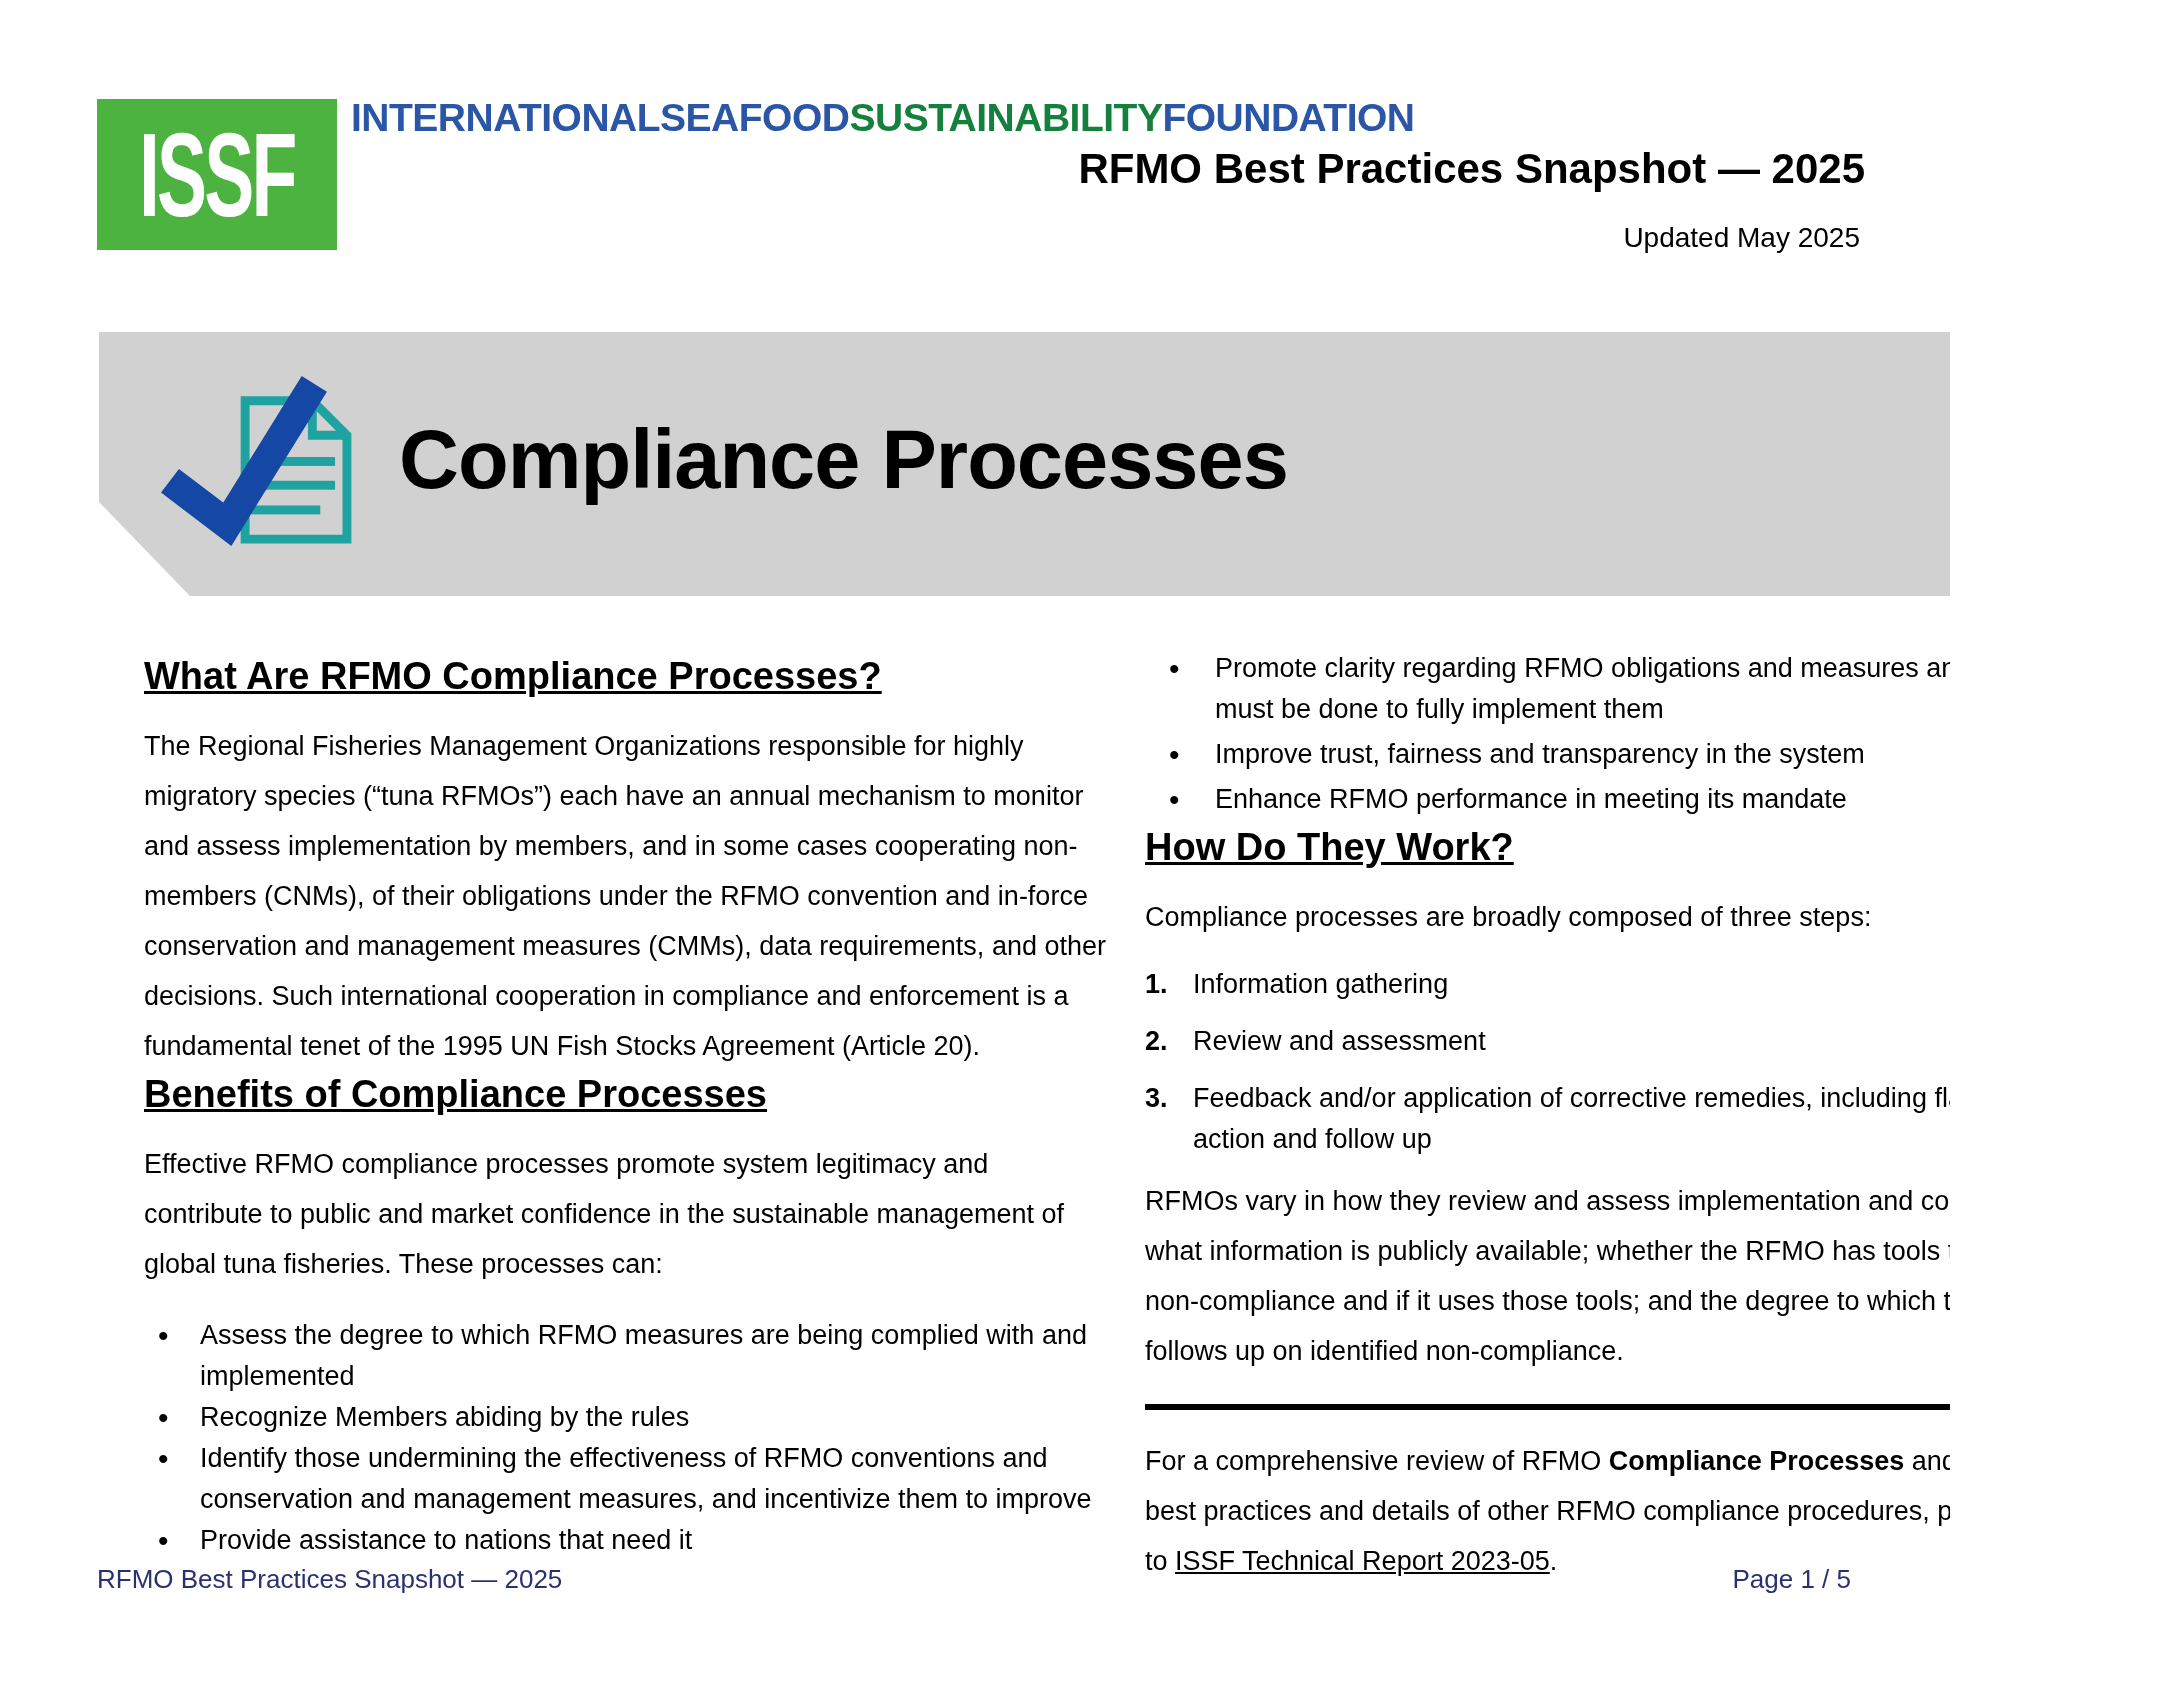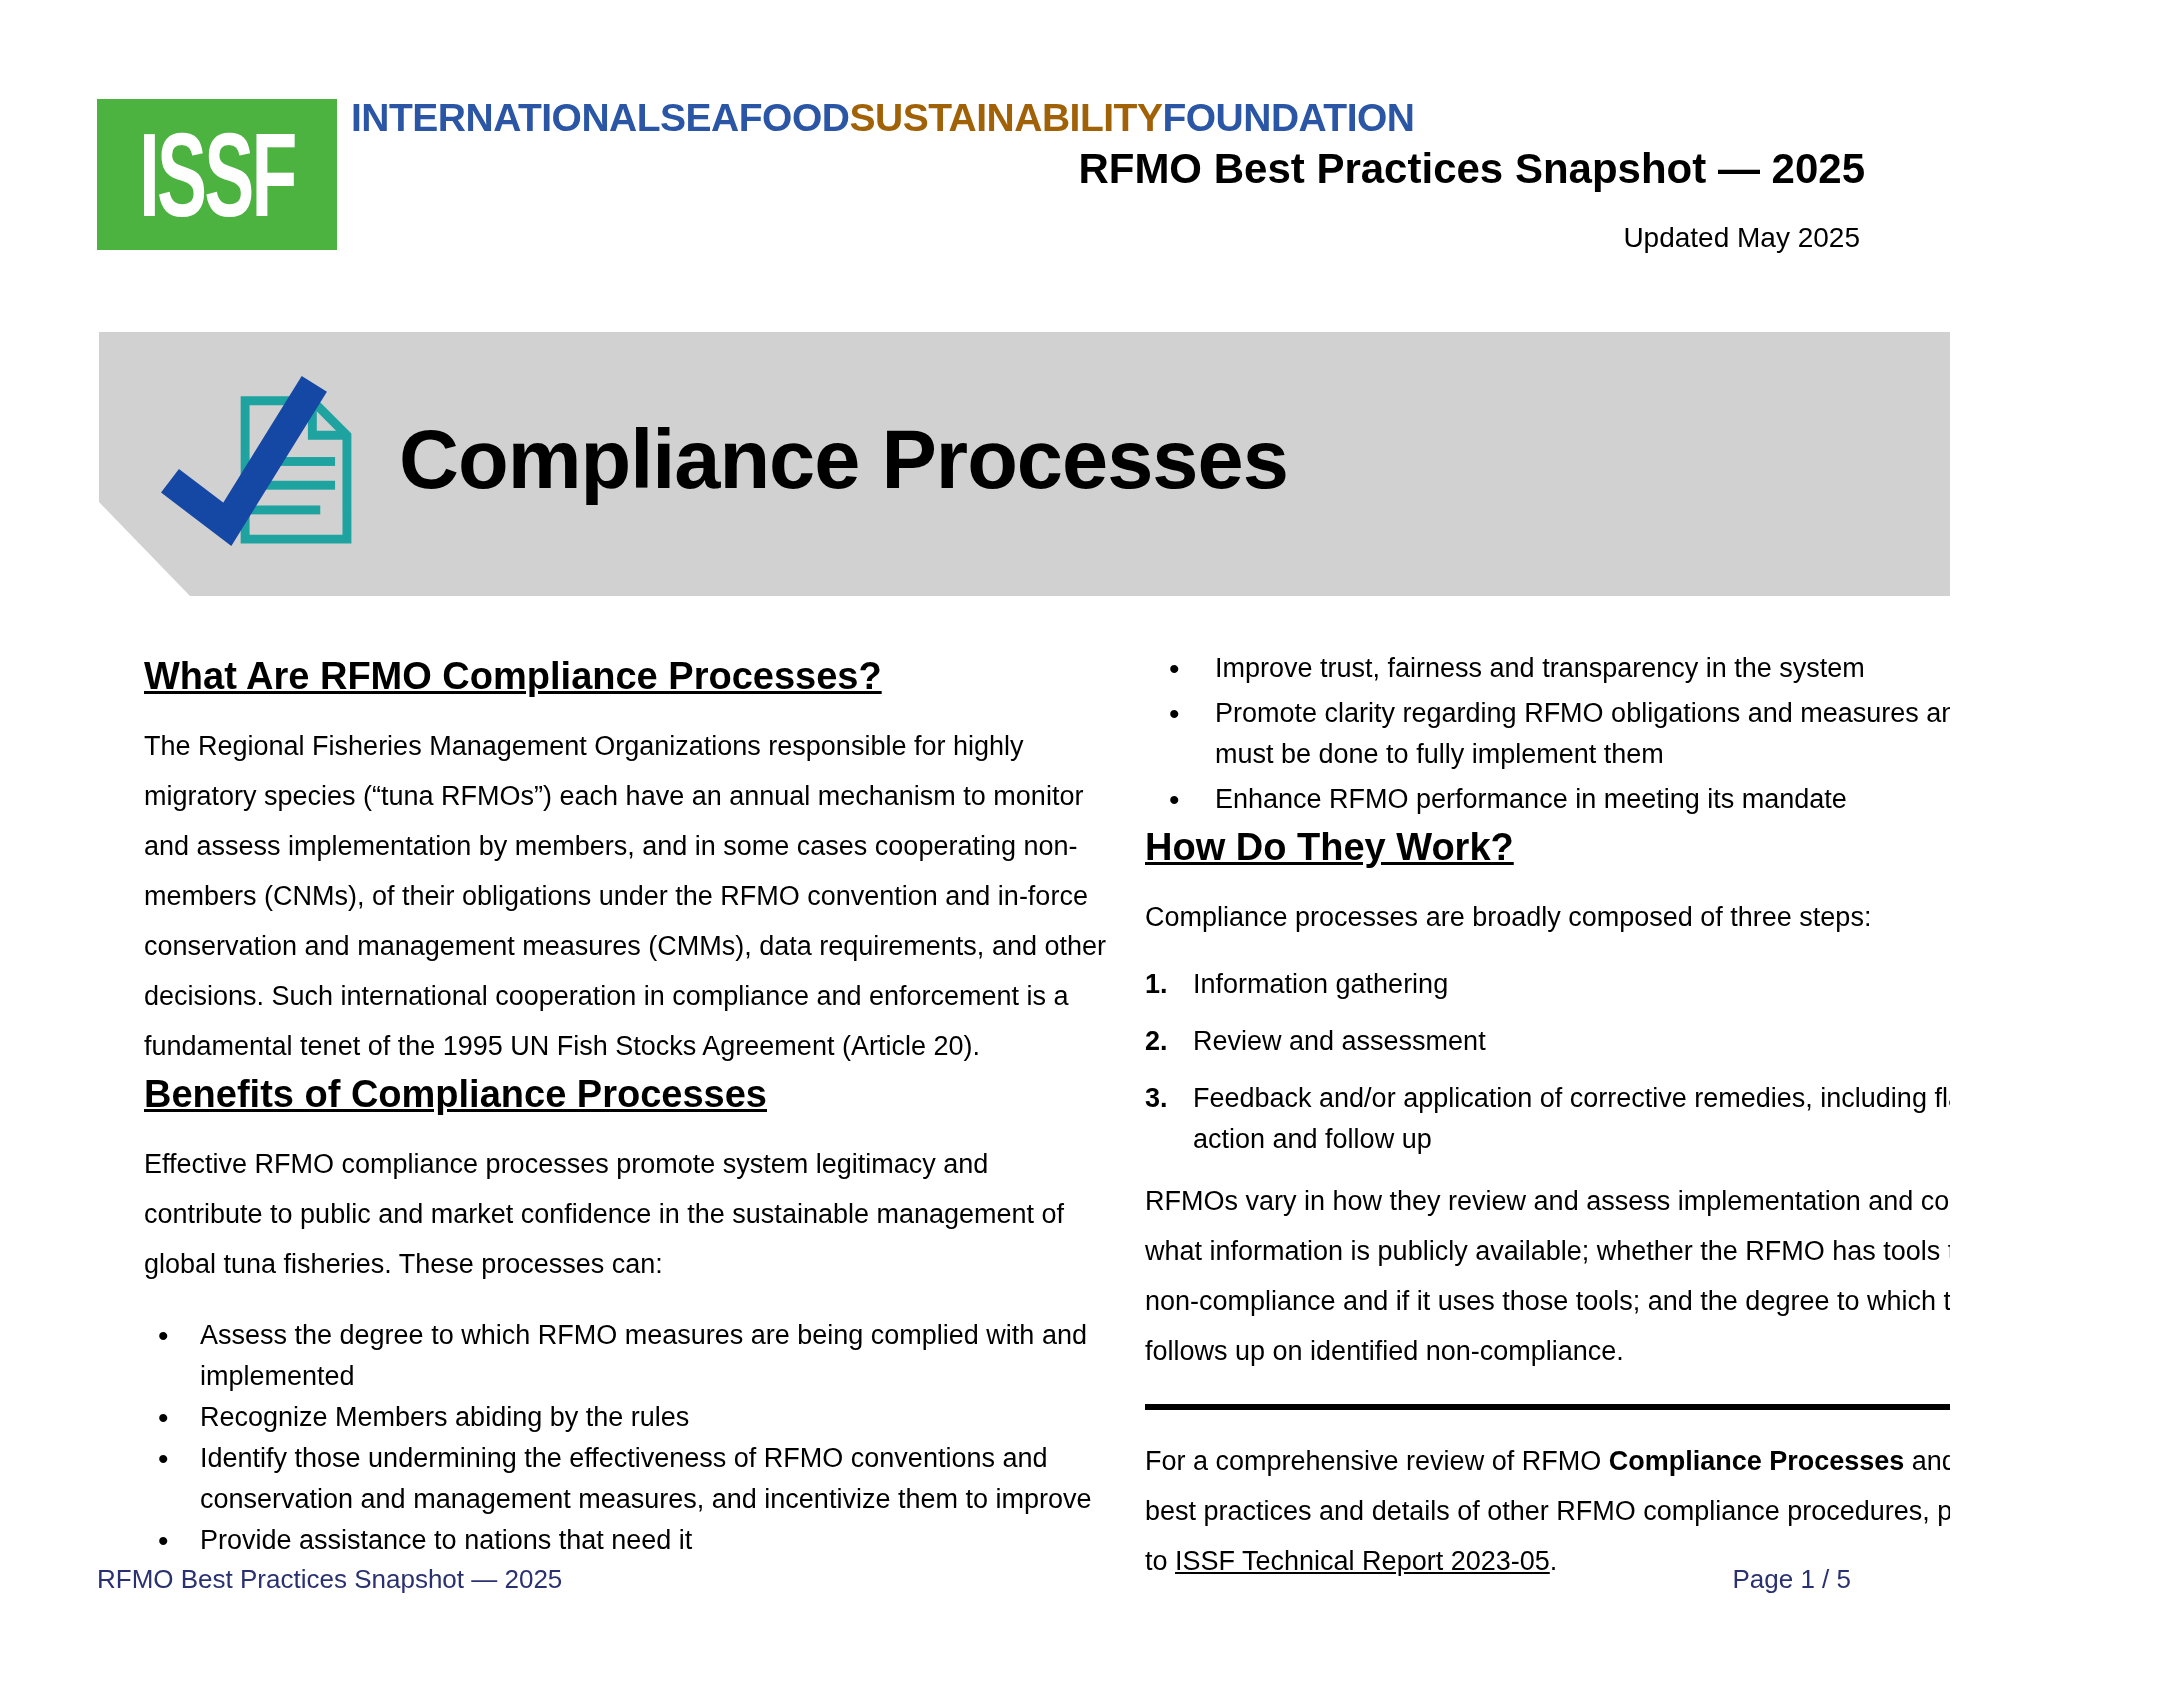--- a/index.html
+++ b/index.html
@@ -23,21 +23,21 @@
   .logo-abbr {
     color: #ffffff; font-weight: bold; font-size: 79px;
     transform: scaleY(1.5) scaleX(0.95); letter-spacing: -3px;
   }
   .logo-text { margin-left: 14px; display: flex; flex-direction: row; }
   .logo-line {
     font-weight: bold; font-size: 39px; line-height: 38px;
     letter-spacing: -0.5px; white-space: nowrap;
   }
   .logo-line.blue { color: #2A56A5; }
-  .logo-line.green { color: #a16207; }
+  .logo-line.green { color: #15803d; }
 
   
   .header-title {
     position: absolute; top: 145px; right: 85px;
     font-size: 42px; font-weight: bold; white-space: nowrap;
   }
   .header-updated {
     position: absolute; top: 222px; right: 90px;
     font-size: 28px; white-space: nowrap; margin-left: 36px;
   }
@@ -141,22 +141,22 @@
     <ul class="bullets">
       <li>Assess the degree to which RFMO measures are being complied with and implemented</li>
       <li>Recognize Members abiding by the rules</li>
       <li>Identify those undermining the effectiveness of RFMO conventions and conservation and management measures, and incentivize them to improve</li>
       <li>Provide assistance to nations that need it</li>
     </ul>
   </div>
 
   <div class="col-right">
     <ul class="bullets rcol">
+      <li>Promote clarity regarding RFMO obligations and measures and what must be done to fully implement them</li>
       <li>Improve trust, fairness and transparency in the system</li>
-      <li>Promote clarity regarding RFMO obligations and measures and what must be done to fully implement them</li>
       <li>Enhance RFMO performance in meeting its mandate</li>
     </ul>
 
     <h2 class="section mt40">How Do They Work?</h2>
     <p class="body">Compliance processes are broadly composed of three steps:</p>
     <ol class="steps">
       <li>
           <span class="step-num">1.</span>
           <span>Information gathering</span>
         </li>

